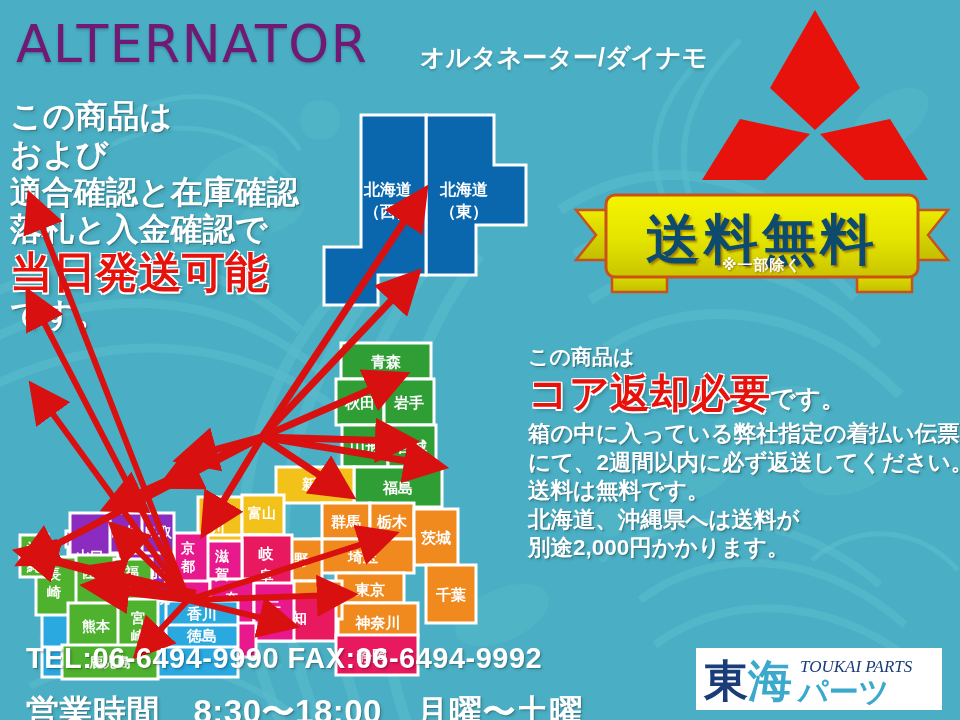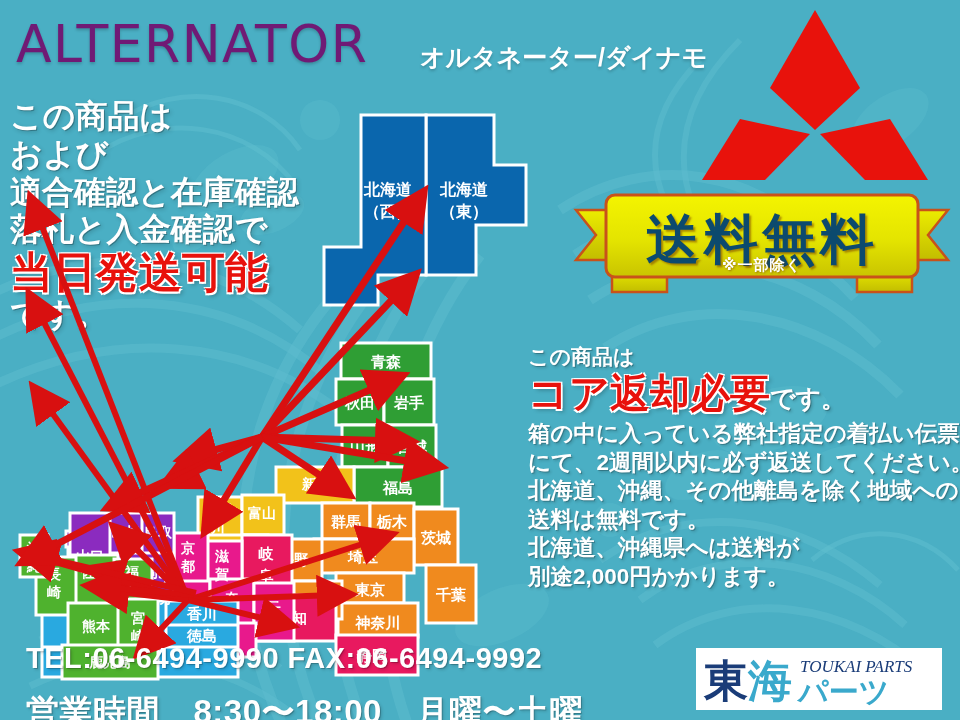--- a/index.html
+++ b/index.html
@@ -226,21 +226,20 @@
     <div class="ribbon-sub">※一部除く</div>
   </div>
 
   <div class="right-block">
     <div class="rb-small">この商品は</div>
     <div class="rb-big">
       <span>コア返却必要</span><span class="tail">です。</span>
     </div>
     <div class="rb-line">箱の中に入っている弊社指定の着払い伝票</div>
     <div class="rb-line">にて、2週間以内に必ず返送してください。</div>
-    <div class="rb-line">北海道、沖縄、その他離島を除く地域への</div>
     <div class="rb-line">送料は無料です。</div>
     <div class="rb-line">北海道、沖縄県へは送料が</div>
     <div class="rb-line">別途2,000円かかります。</div>
   </div>
 
   <div class="mapwrap">
     <svg viewBox="0 0 560 520" aria-hidden="true">
       <defs>
         <marker id="ah" markerWidth="7" markerHeight="7" refX="3.2" refY="3.5" orient="auto" markerUnits="strokeWidth">
           <path d="M0,0 L7,3.5 L0,7 Z" fill="#d81010"></path>

